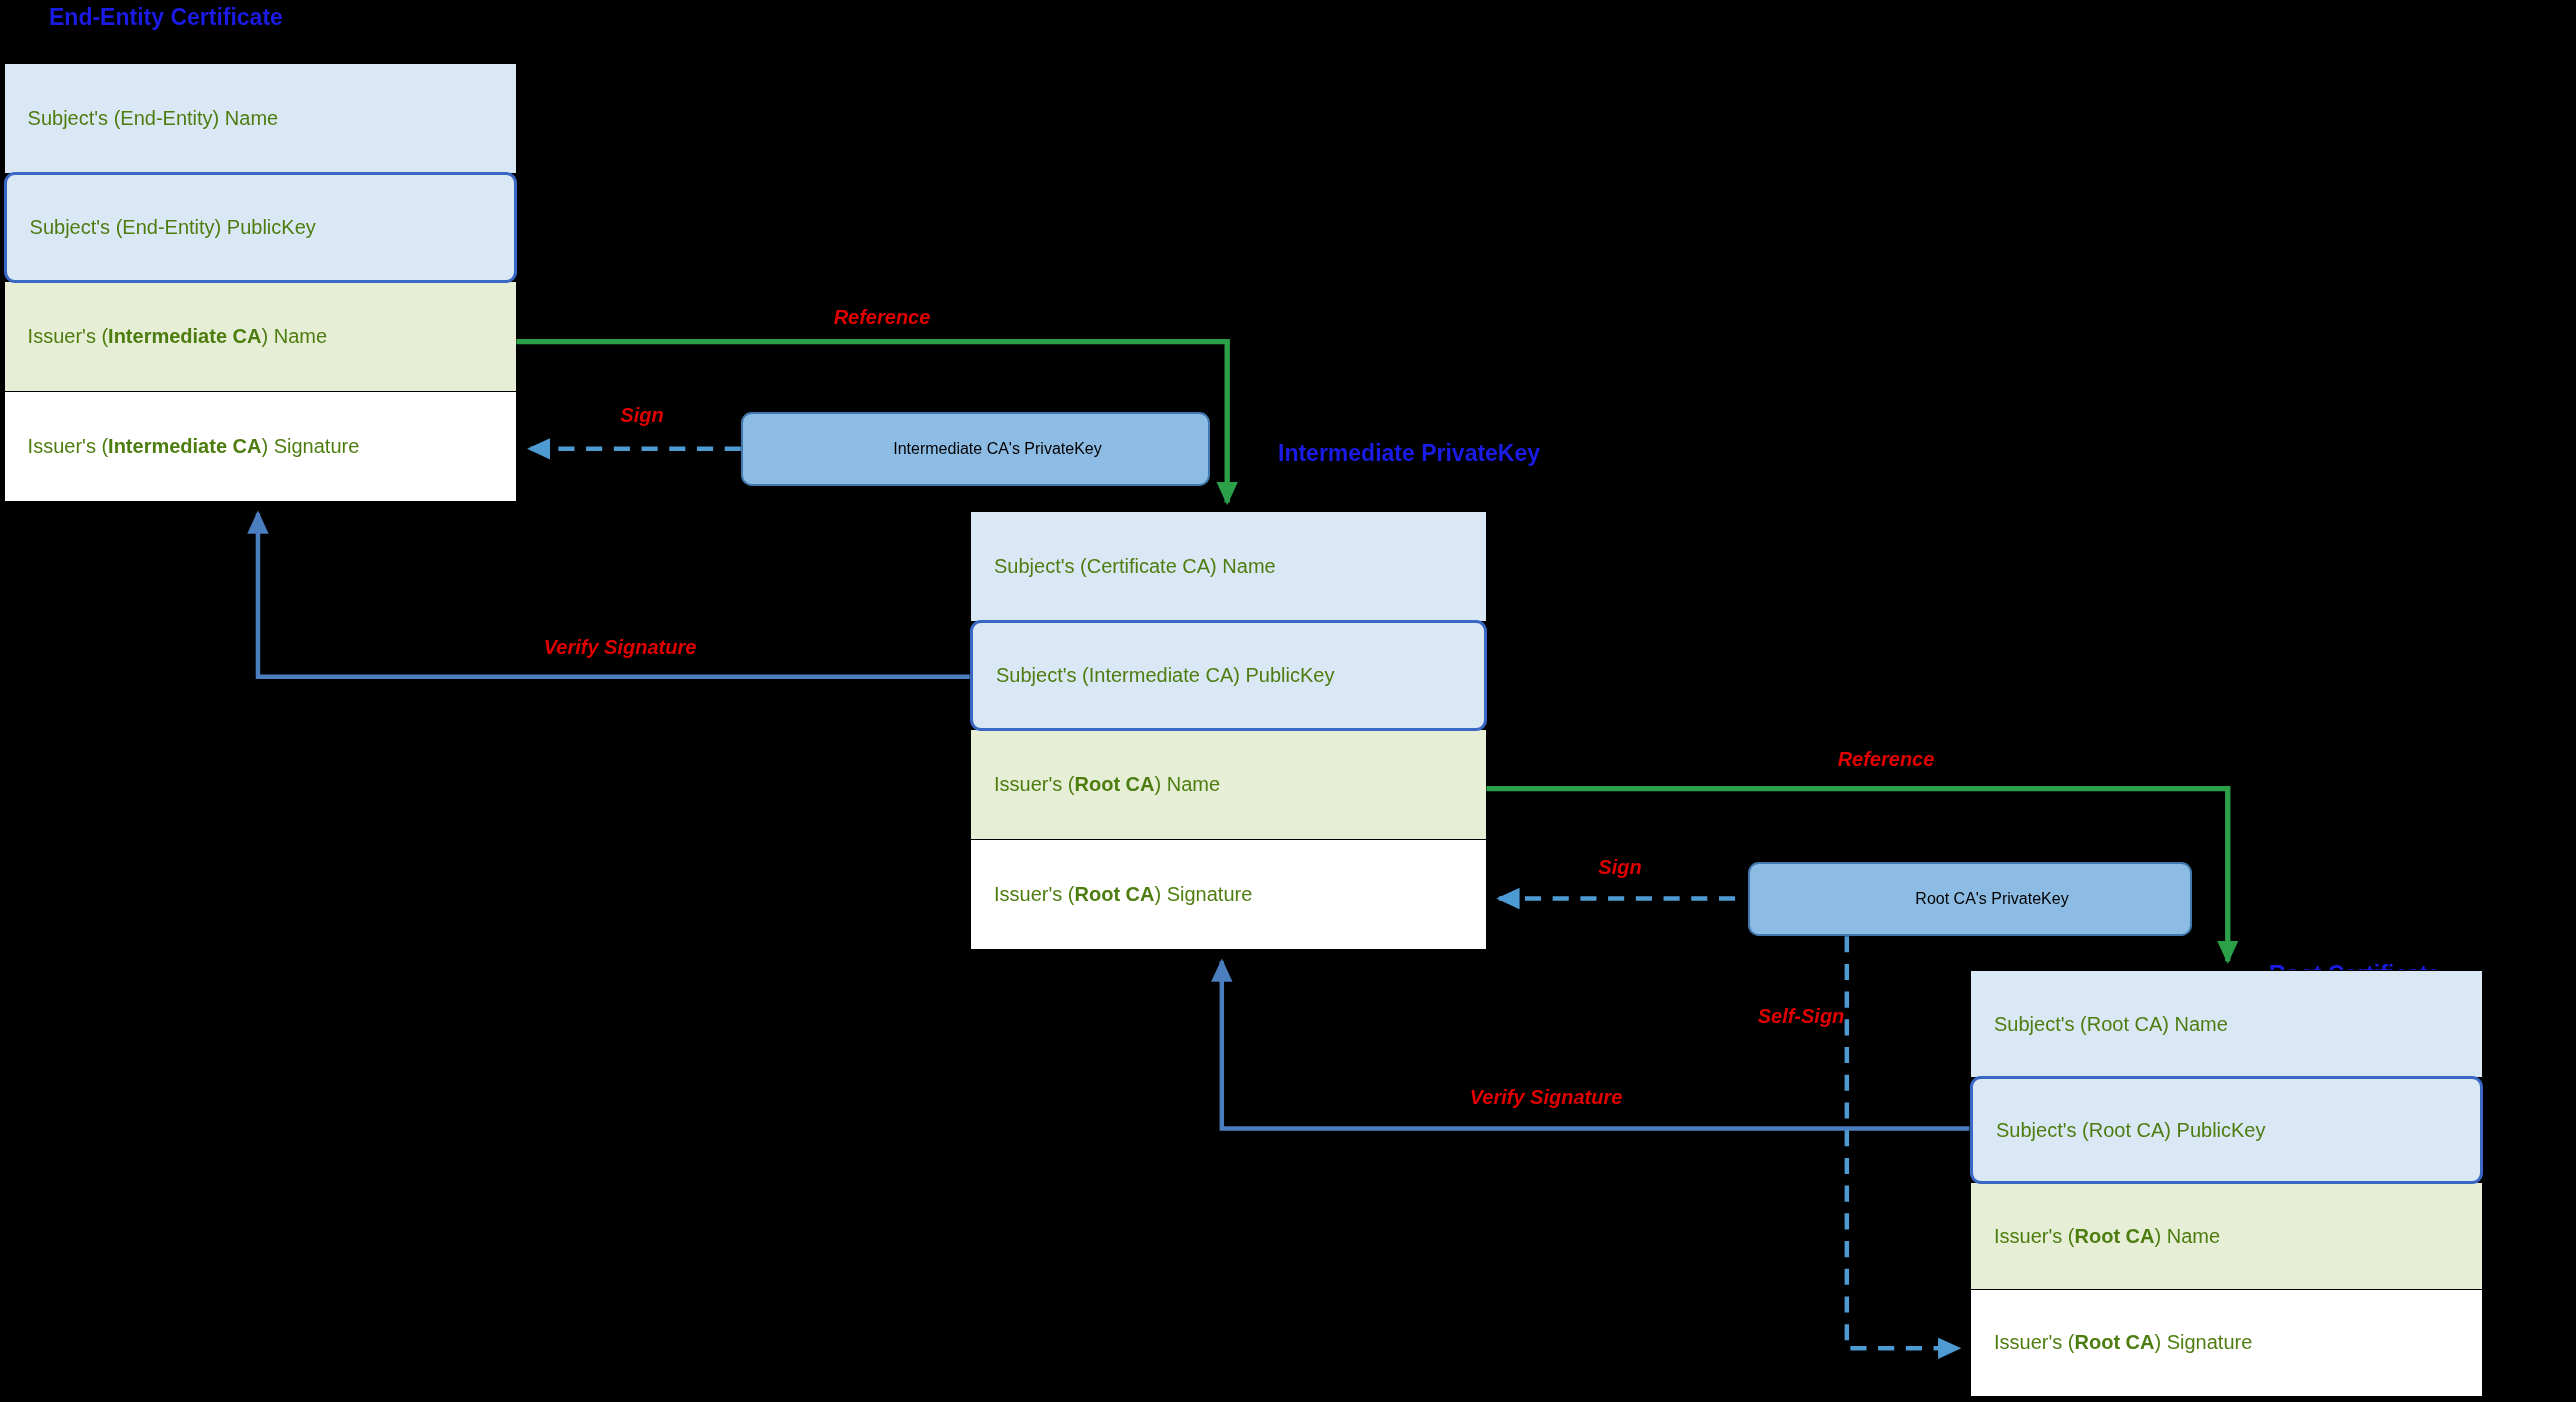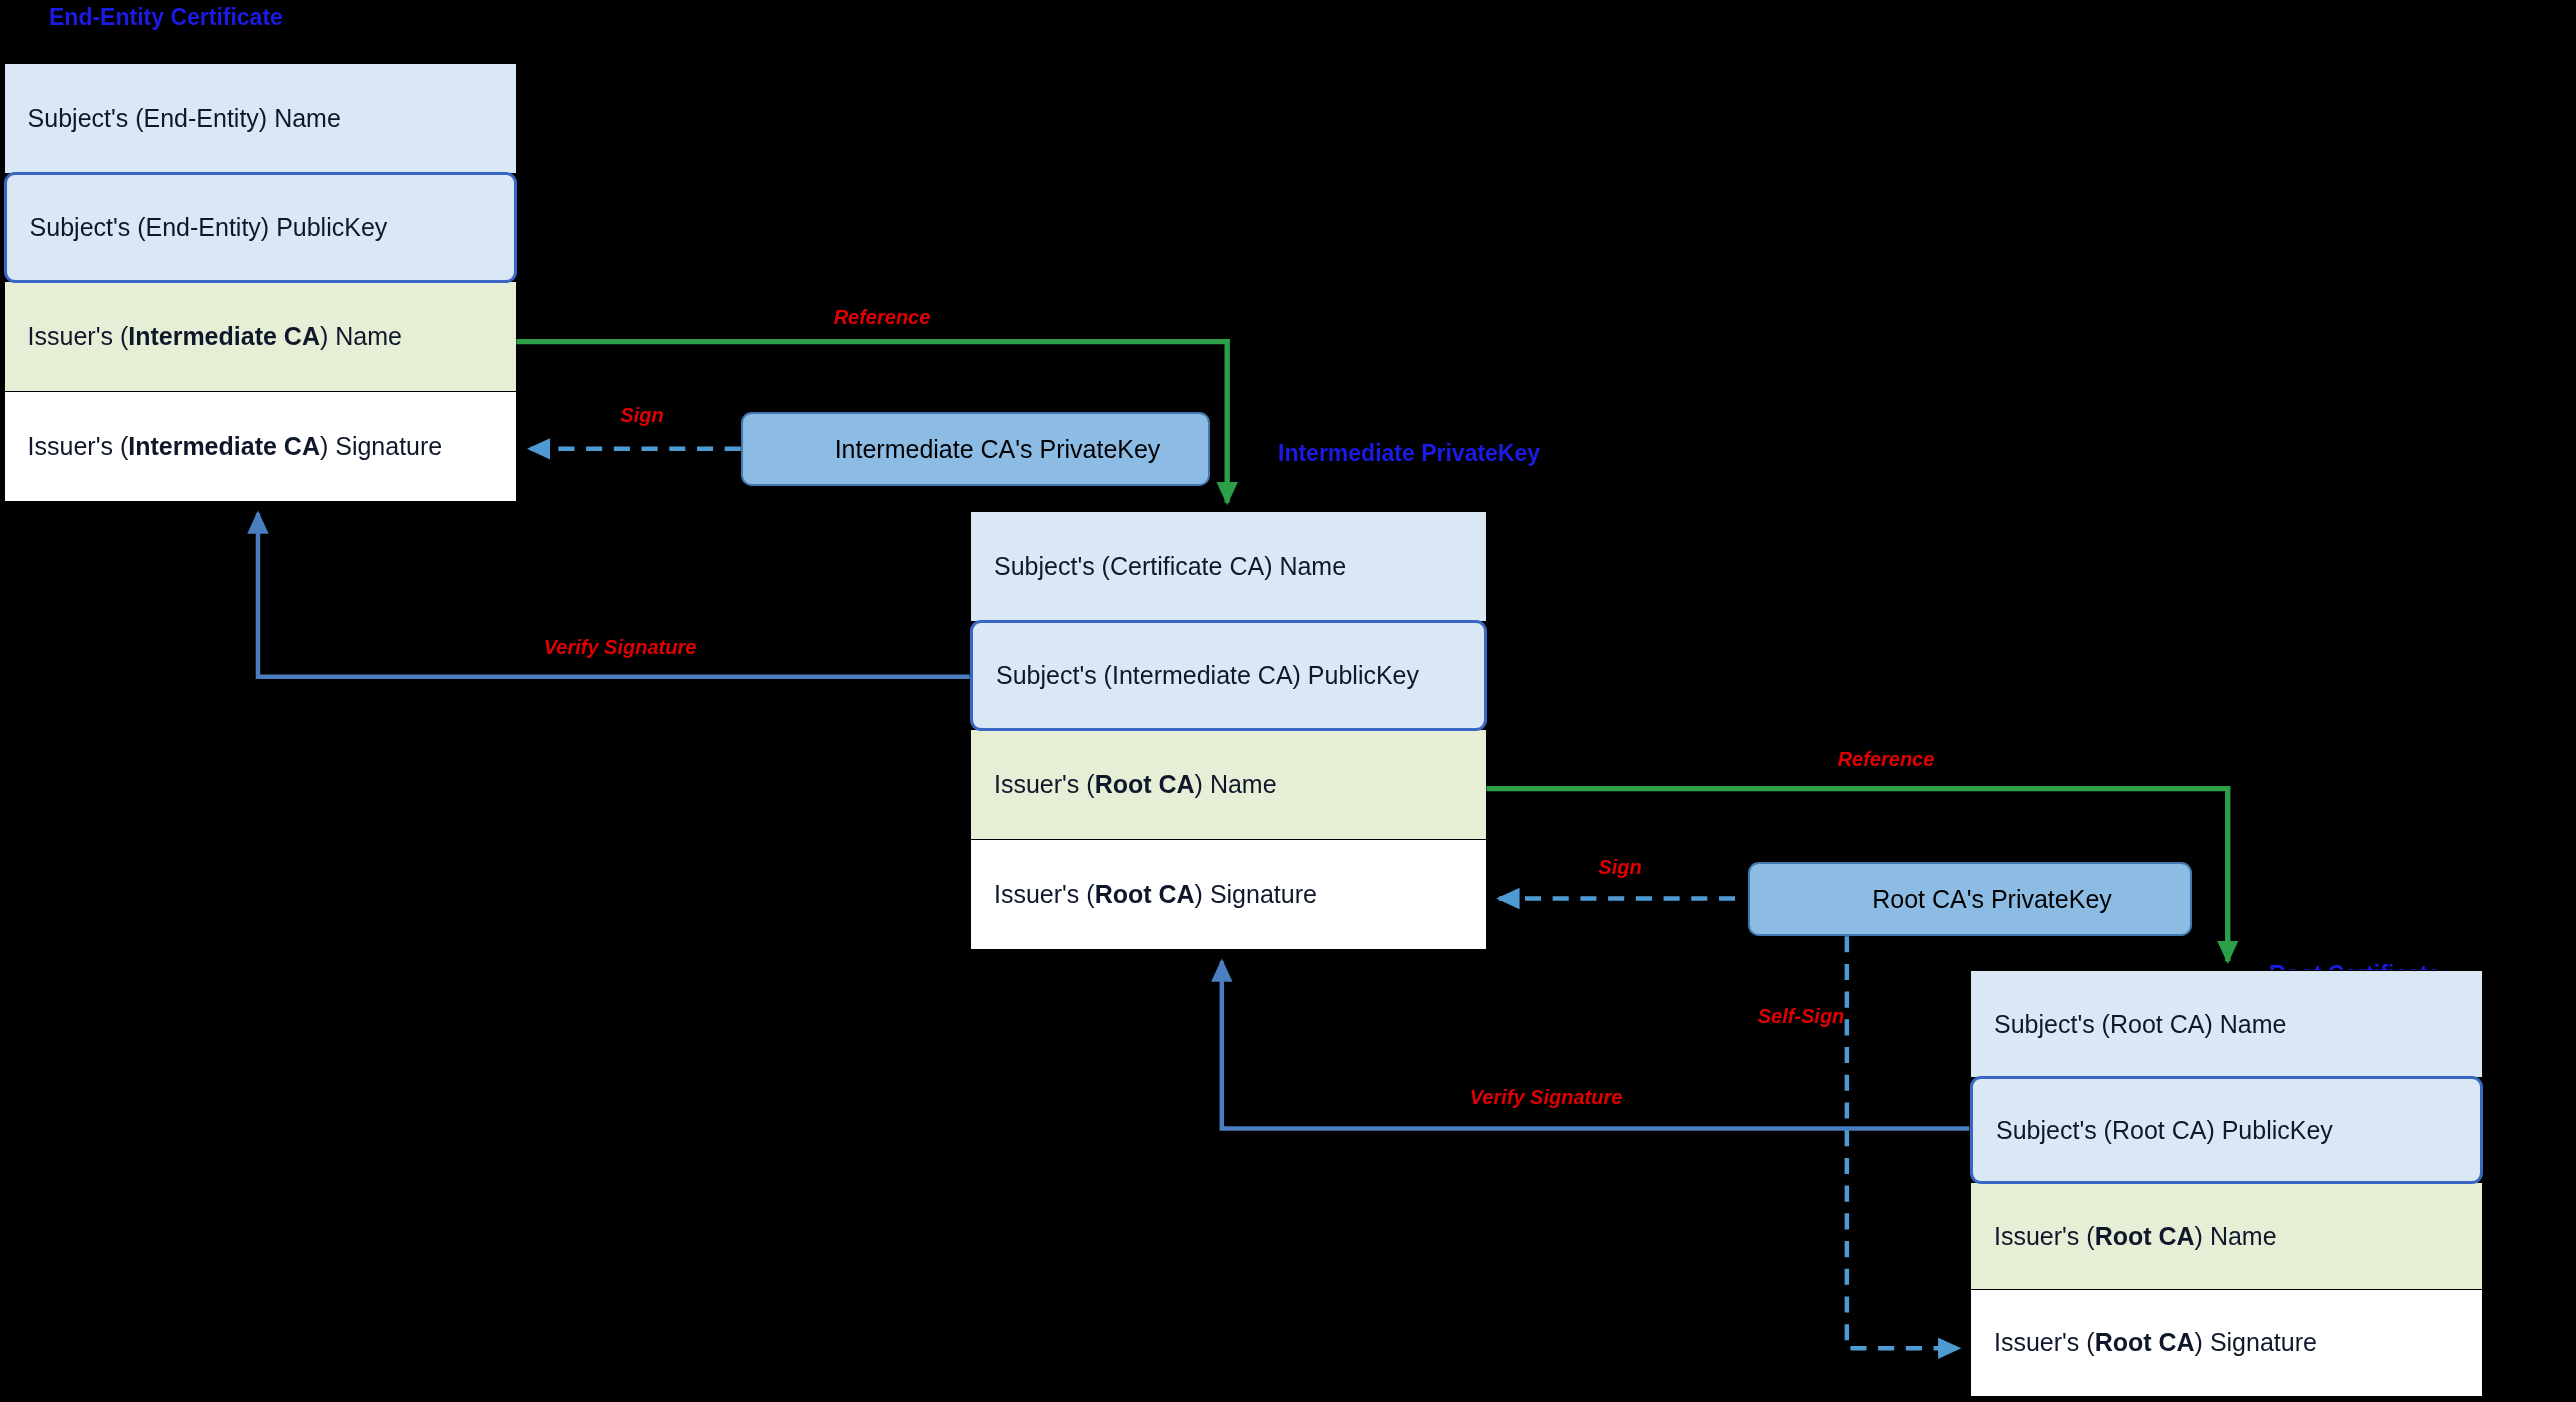--- a/index.html
+++ b/index.html
@@ -20,21 +20,21 @@
     position:absolute;
     display:flex;flex-direction:column;
   }
   .row{
     box-sizing:border-box;
     height:111px;
     border:1.8px solid #000;
     background:#fff;
     display:flex;align-items:center;
     padding:0 23px;
-    font-size:25px;color:#0f172a;
+    font-size:20px;color:#4d7c0f;
     margin-top:-1.8px;
     white-space:nowrap;
   }
   .row:first-child{margin-top:0;}
   .row.blue{background:#dae8f5;}
   .row.green{background:#e6eed6;}
   .row.white{background:#ffffff;}
   .row.pubkey{
     border:3.6px solid #3a66c4;
     border-radius:11px;
@@ -42,21 +42,21 @@
     position:relative;z-index:2;
   }
   .row.short{height:108px;}
   .key-box{
     position:absolute;
     box-sizing:border-box;
     background:#8cbce4;
     border:2.7px solid #4179ae;
     border-radius:10.7px;
     display:flex;align-items:center;justify-content:center;
-    font-size:25px;color:#000;
+    font-size:16px;color:#000;
     white-space:nowrap;
     z-index:3;
     padding-left:44px;
   }
   .arrow-label{
     position:absolute;
     transform:translateX(-50%);
     font-size:20px;font-weight:bold;font-style:italic;
     color:#e00000;
     white-space:nowrap;

